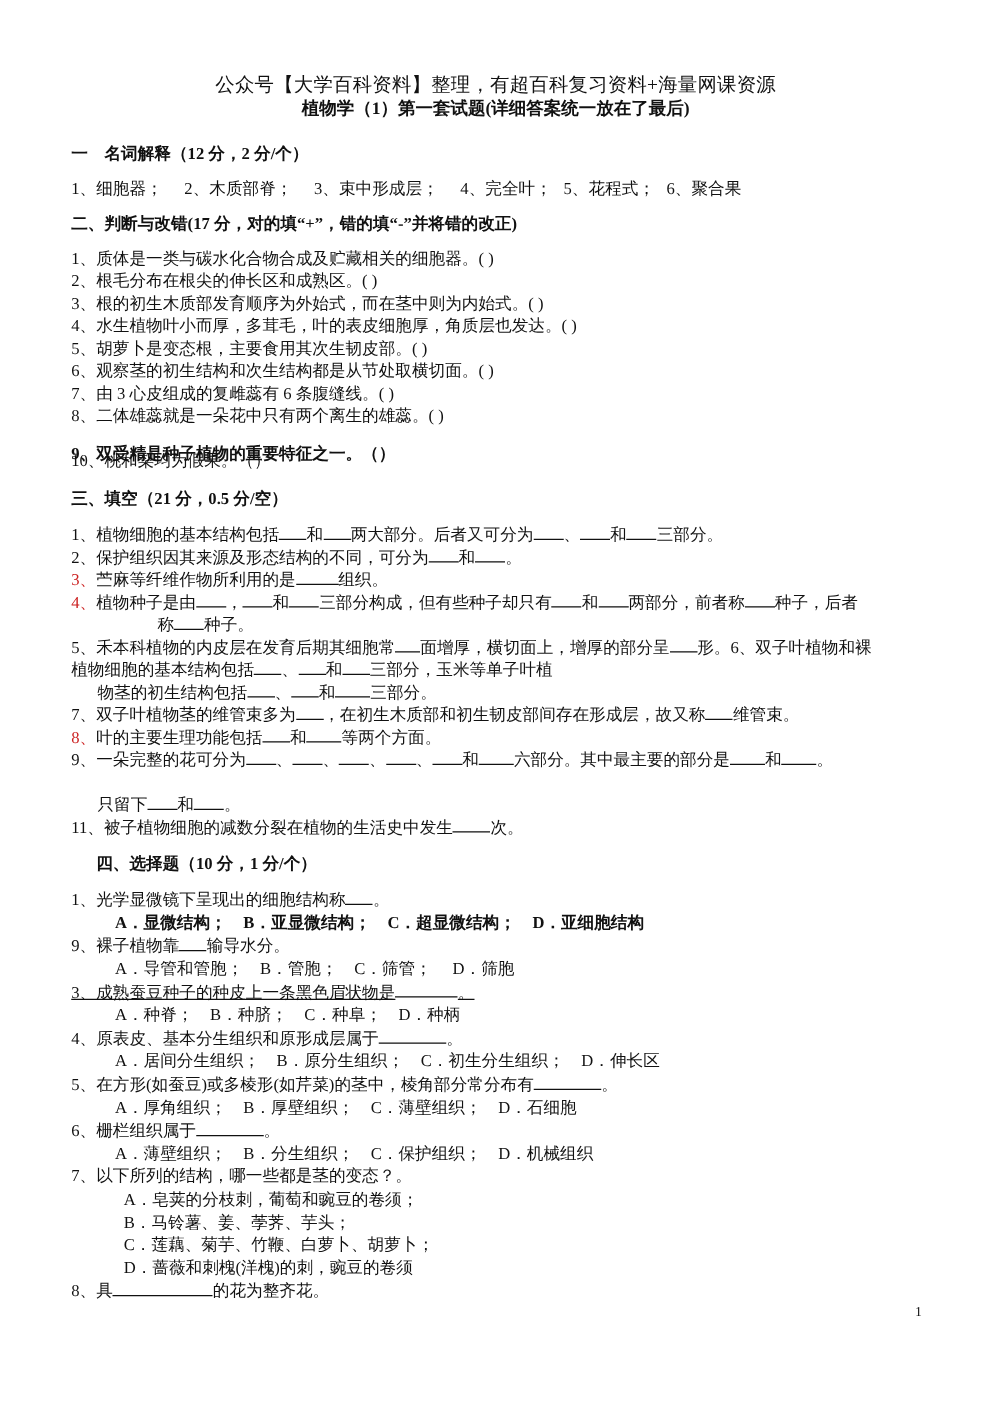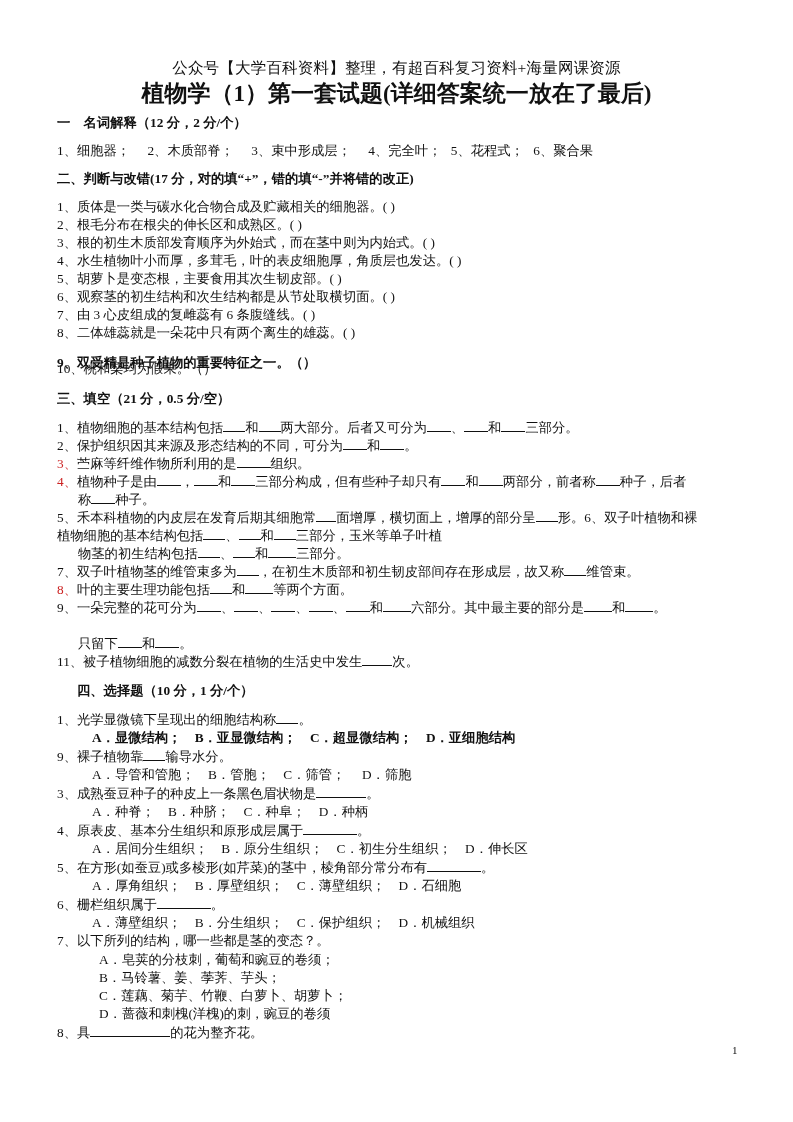--- a/index.html
+++ b/index.html
@@ -8,21 +8,21 @@
     font-family: "Liberation Serif", "DejaVu Serif", serif;
     color: #111; font-size: 13.3px;
   }
   .page { position: absolute; left: 0; top: 0; width: 793px; height: 1122px; }
   .top-note {
     position: absolute; top: 58px; left: 0; width: 793px; text-align: center;
     font-size: 15.5px; letter-spacing: 0.2px;
   }
   .title {
     position: absolute; top: 78px; left: 0; width: 793px; text-align: center;
-    font-size: 23px; font-weight: bold;
+    font-size: 14px; font-weight: bold;
   }
   .sec-head {
     position: absolute; left: 57px; font-weight: bold; font-size: 13.3px;
   }
   .line {
     position: absolute; left: 57px; white-space: nowrap; font-size: 13.3px; line-height: 18px;
   }
   .line.indent { left: 78px; }
   .line.opt { left: 92px; }
   .line.opt7 { left: 99px; }
@@ -73,21 +73,21 @@
   </div>
   <div class="line" style="top:436px;">
     <span>2、</span><span>保护组织因其来源及形态结构的不同，可分为</span><span class="blank b24"></span><span>和</span><span class="blank b24"></span><span>。</span>
   </div>
   <div class="line" style="top:454px;">
     <span class="red">3、</span><span>苎麻等纤维作物所利用的是</span><span class="blank b34"></span><span>组织。</span>
   </div>
   <div class="line" style="top:472px;">
     <span class="red">4、</span><span>植物种子是由</span><span class="blank b24"></span><span>，</span><span class="blank b24"></span><span>和</span><span class="blank b24"></span><span>三部分构成，但有些种子却只有</span><span class="blank b24"></span><span>和</span><span class="blank b24"></span><span>两部分，前者称</span><span class="blank b24"></span><span>种子，后者</span>
   </div>
-  <div class="line indent" style="top:490px;">
+  <div class="line indent" style="top:490px;margin-left:48px;">
     <span>称</span><span class="blank b24"></span><span>种子。</span>
   </div>
   <div class="line" style="top:508px;">
     <span>5、禾本科植物的内皮层在发育后期其细胞常</span><span class="blank b20"></span><span>面增厚，横切面上，增厚的部分呈</span><span class="blank b22"></span><span>形。6、双子叶植物和裸</span>
   </div>
   <div class="line" style="top:526px;">
     <span>植物细胞的基本结构包括</span><span class="blank b22"></span><span>、</span><span class="blank b22"></span><span>和</span><span class="blank b22"></span><span>三部分，玉米等单子叶植</span>
   </div>
   <div class="line indent" style="top:544px;">
     <span>物茎的初生结构包括</span><span class="blank b22"></span><span>、</span><span class="blank b22"></span><span>和</span><span class="blank b28"></span><span>三部分。</span>
@@ -113,21 +113,21 @@
   <div class="line" style="top:710px;">
     <span>1、光学显微镜下呈现出的细胞结构称</span><span class="blank b22"></span><span>。</span>
   </div>
   <div class="line opt" style="top:729px;font-weight:bold;">A．显微结构；　B．亚显微结构；　C．超显微结构；　D．亚细胞结构</div>
 
   <div class="line" style="top:747px;">
     <span>9、裸子植物靠</span><span class="blank b22"></span><span>输导水分。</span>
   </div>
   <div class="line opt" style="top:766px;">A．导管和管胞；　B．管胞；　C．筛管；　 D．筛胞</div>
 
-  <div class="line" style="top:784px;">
+  <div class="line" style="top:784px;text-decoration:underline;">
     <span>3、成熟蚕豆种子的种皮上一条黑色眉状物是</span><span class="blank b50"></span><span>。</span>
   </div>
   <div class="line opt" style="top:803px;">A．种脊；　B．种脐；　C．种阜；　D．种柄</div>
 
   <div class="line" style="top:821px;">
     <span>4、原表皮、基本分生组织和原形成层属于</span><span class="blank b54"></span><span>。</span>
   </div>
   <div class="line opt" style="top:840px;">A．居间分生组织；　B．原分生组织；　C．初生分生组织；　D．伸长区</div>
 
   <div class="line" style="top:858px;">

